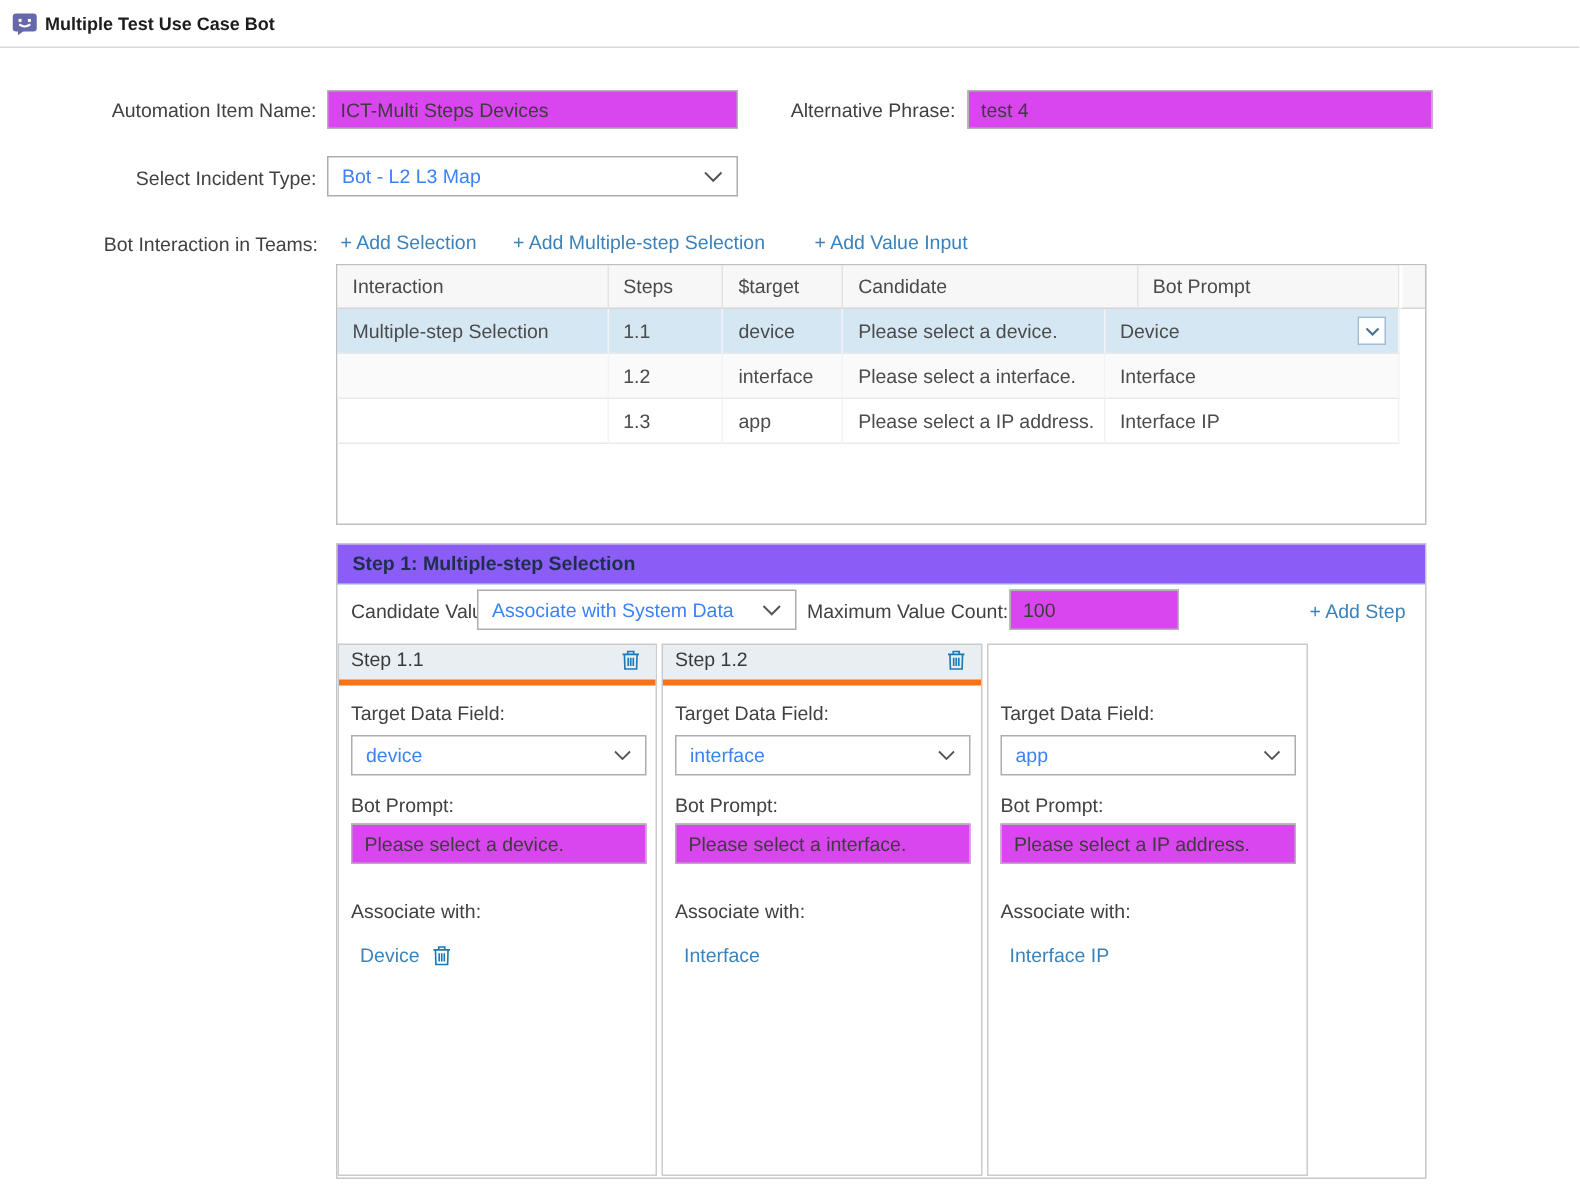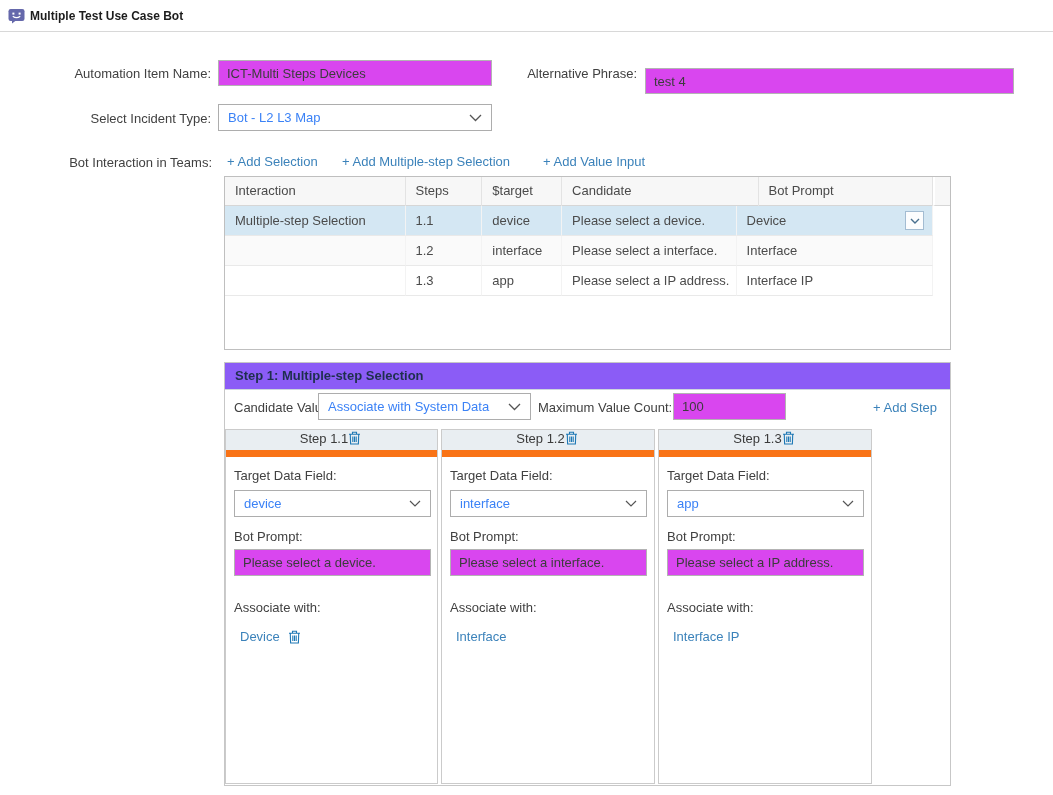--- a/index.html
+++ b/index.html
@@ -41,22 +41,22 @@
     border:1px solid #a3bcd2; display:flex; align-items:center; justify-content:center; cursor:pointer; }
 
   
   .panel { position:absolute; left:224px; top:362px; width:727px; height:424px; border:1px solid #c7c7c7; background:#fff; }
   .panel-header { height:27px; line-height:26px; background:#8b5cf6; border-bottom:1px solid #cdd6dd;
     padding-left:10px; font-weight:bold; color:#1e2f4d; }
   .p-label { position:absolute; color:#414141; white-space:nowrap; }
 
   
   .card { position:absolute; top:66px; height:355px; border:1px solid #cbcbcb; background:#fff; }
-  .card-header { height:27px; background:#e9eef2; border-bottom:7px solid #f97316;
-    display:flex; align-items:center; justify-content:center; padding:0 10px 4px 8px; color:#3a3a3a; }
+  .card-header { height:27px; background:#e9eef2; border-bottom:4px solid #f97316;
+    display:flex; align-items:center; justify-content:space-between; padding:0 10px 4px 8px; color:#3a3a3a; }
   .trash-btn { display:inline-flex; cursor:pointer; }
   .c-label { position:absolute; left:8px; color:#414141; }
   .card .selbox { left:8px; width:197px; }
   .card .tinput { left:8px; width:197px; height:27px; }
   .assoc-link { position:absolute; left:14px; color:#3b82ba; cursor:pointer; display:flex; align-items:center; gap:8px; }
 </style>
 </head>
 <body>
 
 <div class="stage">
@@ -70,21 +70,21 @@
         <rect x="10.6" y="5.6" width="2" height="2" fill="#fff"></rect>
         <path d="M4.8 9.3 Q8.5 12 12.2 9.3" stroke="#fff" stroke-width="1.4" fill="none"></path>
       </svg>
     </span>
     <span class="title">Multiple Test Use Case Bot</span>
   </div>
 
   <div class="flabel" style="left:0;top:66px;width:211px;">Automation Item Name:</div>
   <input class="tinput" style="left: 218px; top: 60px; width: 274px;" type="text" value="ICT-Multi Steps Devices">
   <div class="flabel" style="left:400px;top:66px;width:237px;">Alternative Phrase:</div>
-  <input class="tinput" style="left: 645px; top: 68px; width: 369px;" type="text" value="test 4">
+  <input class="tinput" style="left: 645px; top: 60px; width: 310px;" type="text" value="test 4">
 
   <div class="flabel" style="left:0;top:111px;width:211px;">Select Incident Type:</div>
   <div class="selbox" style="left:218px;top:104px;width:274px;">
     <span>Bot - L2 L3 Map</span>
     <span class="chev">
       <svg width="13" height="8" viewBox="0 0 13 8">
           <polyline points="1,1 6.5,6.5 12,1" fill="none" stroke="#555" stroke-width="1.3"></polyline>
         </svg>
     </span>
   </div>
@@ -203,28 +203,20 @@
       </div>
       <div class="c-label" style="top:99px;">Bot Prompt:</div>
       <input class="tinput" style="top: 119px;" type="text" value="Please select a interface.">
       <div class="c-label" style="top:170px;">Associate with:</div>
       <div class="assoc-link" style="top:199px;">
         <span>Interface</span>
       </div>
     </div>
 
     <div class="card" style="left:433px;width:214px;">
-      <div class="card-header">
-        <span>Step 1.3</span>
-        <span class="trash-btn">
-          <svg width="13" height="14" viewBox="0 0 13 14">
-              <path d="M1 3.2 H12 M4.5 3 V1.3 H8.5 V3 M2.3 3.5 L2.6 13 H10.4 L10.7 3.5 M4.8 5.5 V11 M6.5 5.5 V11 M8.2 5.5 V11" fill="none" stroke="#1e78b5" stroke-width="1.1"></path>
-            </svg>
-        </span>
-      </div>
       <div class="c-label" style="top:38px;">Target Data Field:</div>
       <div class="selbox" style="top:60px;">
         <span>app</span>
         <span class="chev">
           <svg width="12" height="7" viewBox="0 0 12 7">
               <polyline points="1,1 6,6 11,1" fill="none" stroke="#555" stroke-width="1.2"></polyline>
             </svg>
         </span>
       </div>
       <div class="c-label" style="top:99px;">Bot Prompt:</div>

